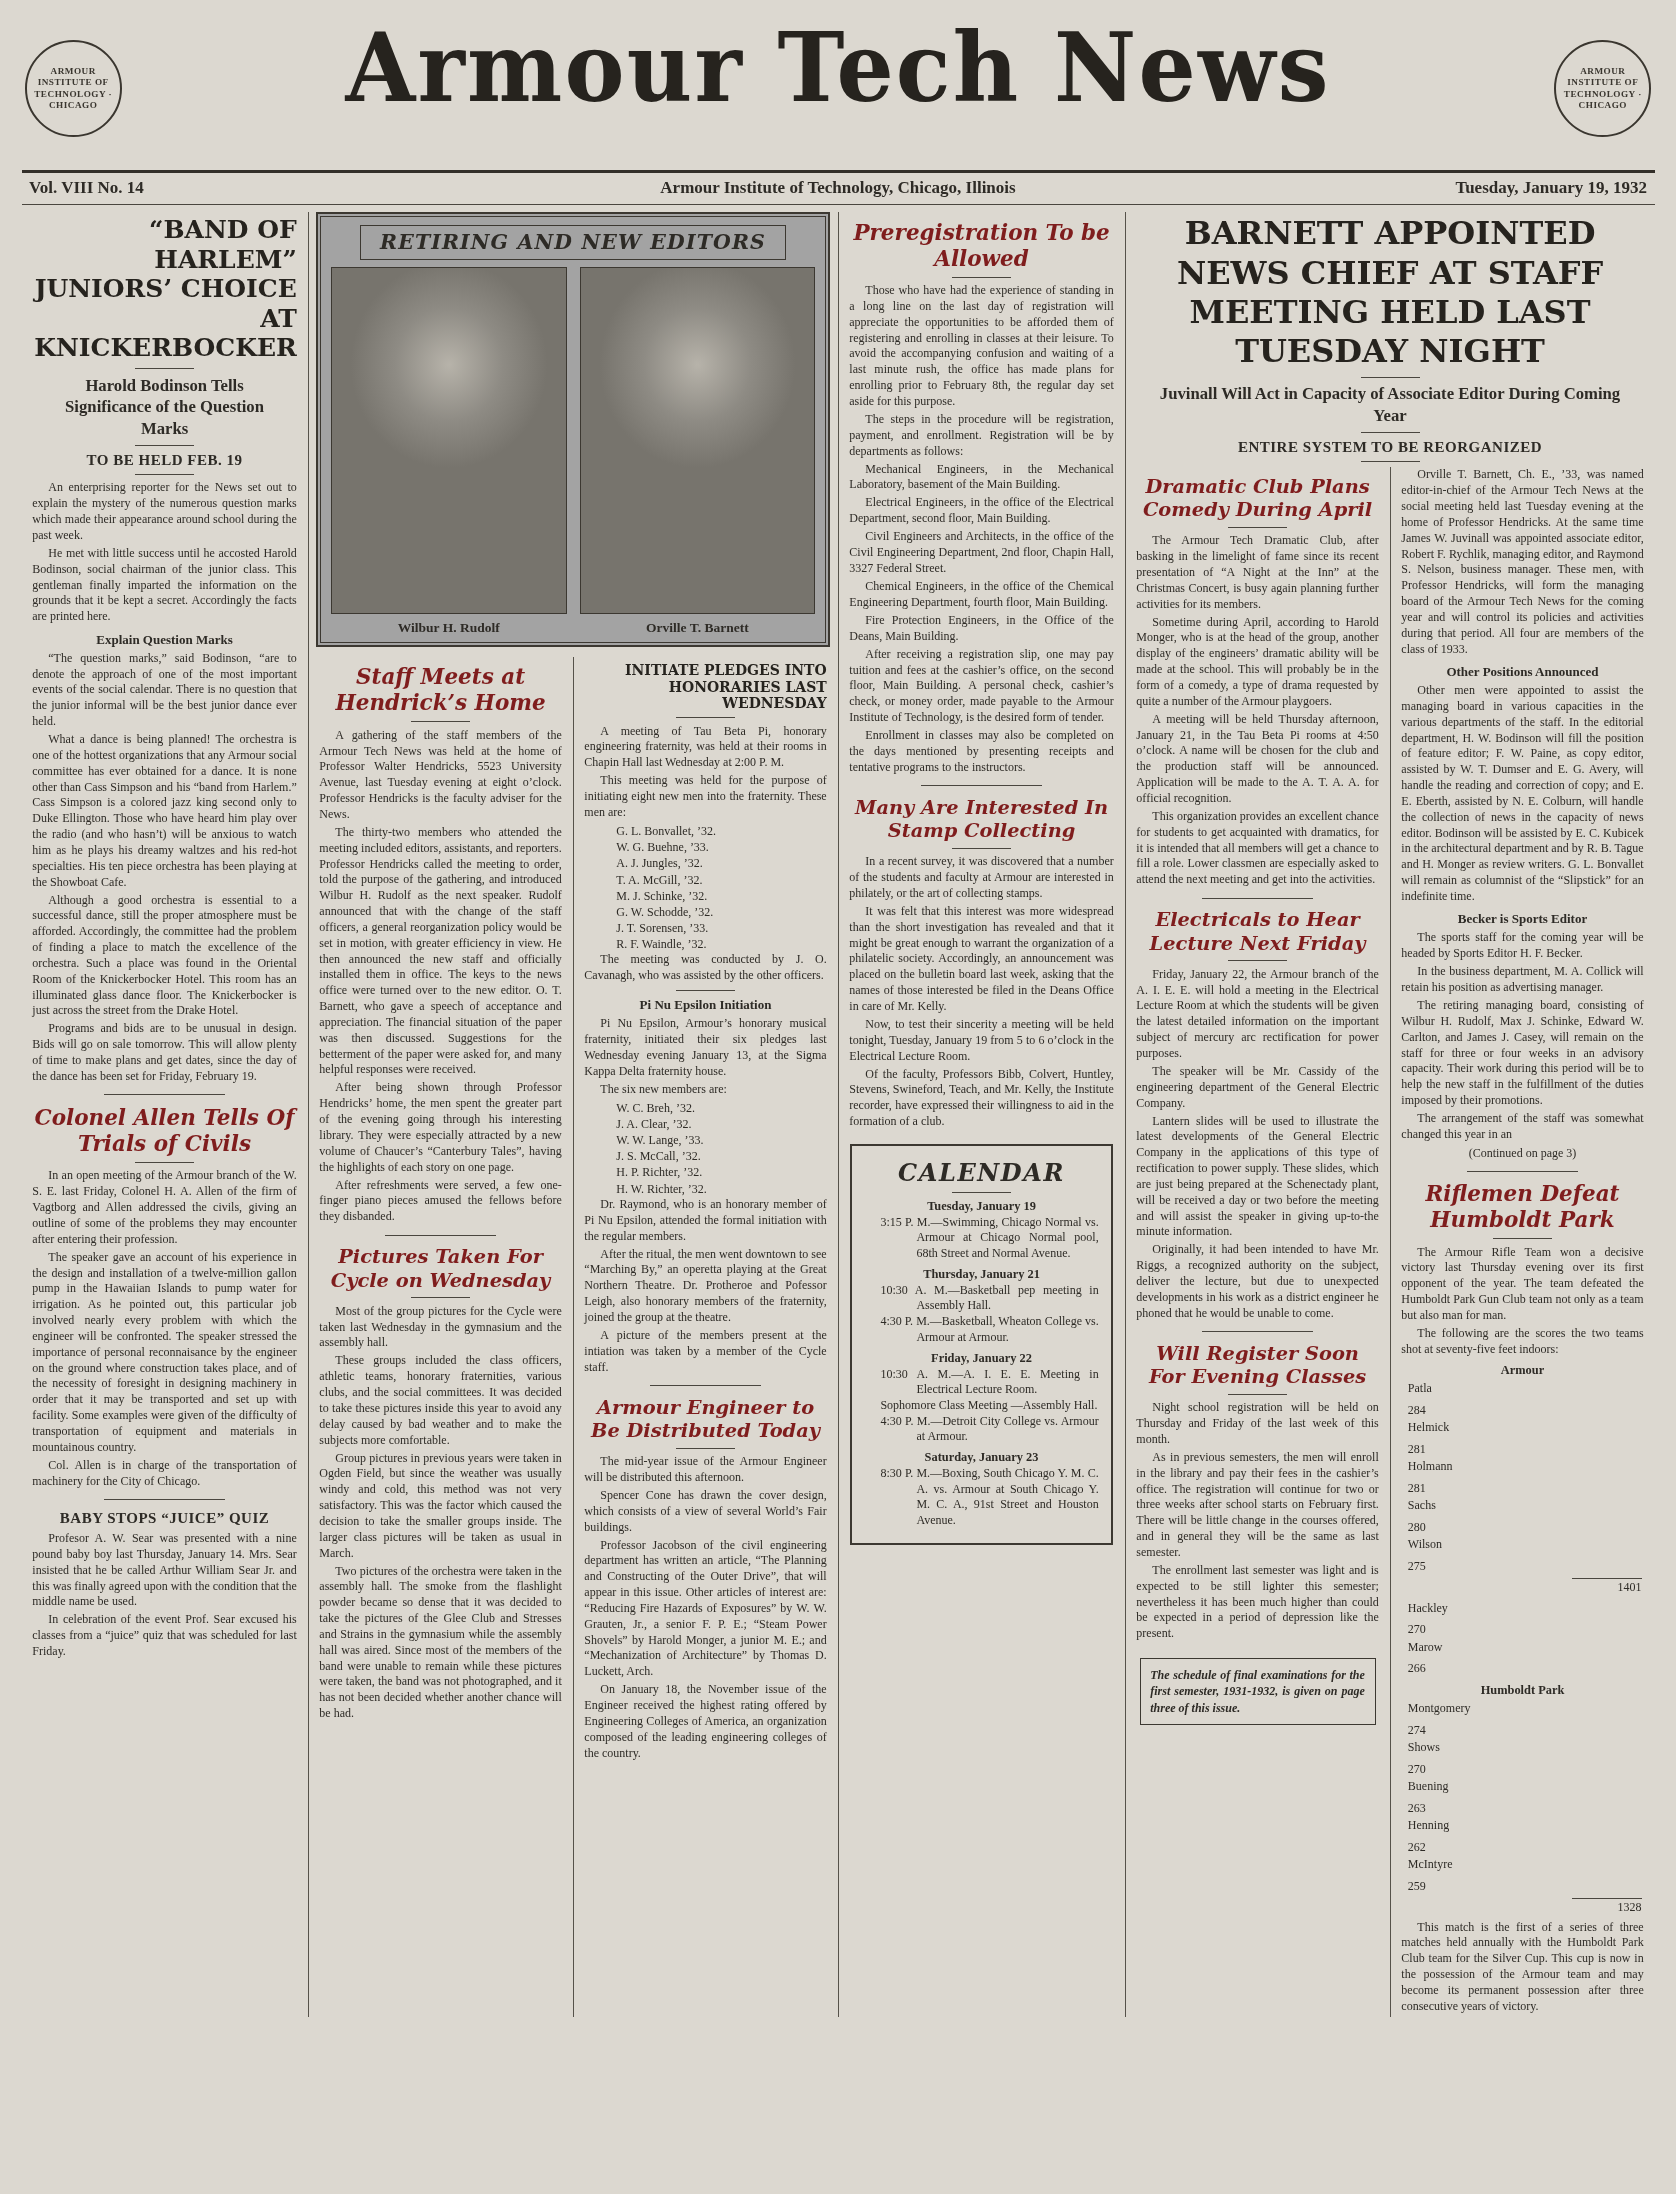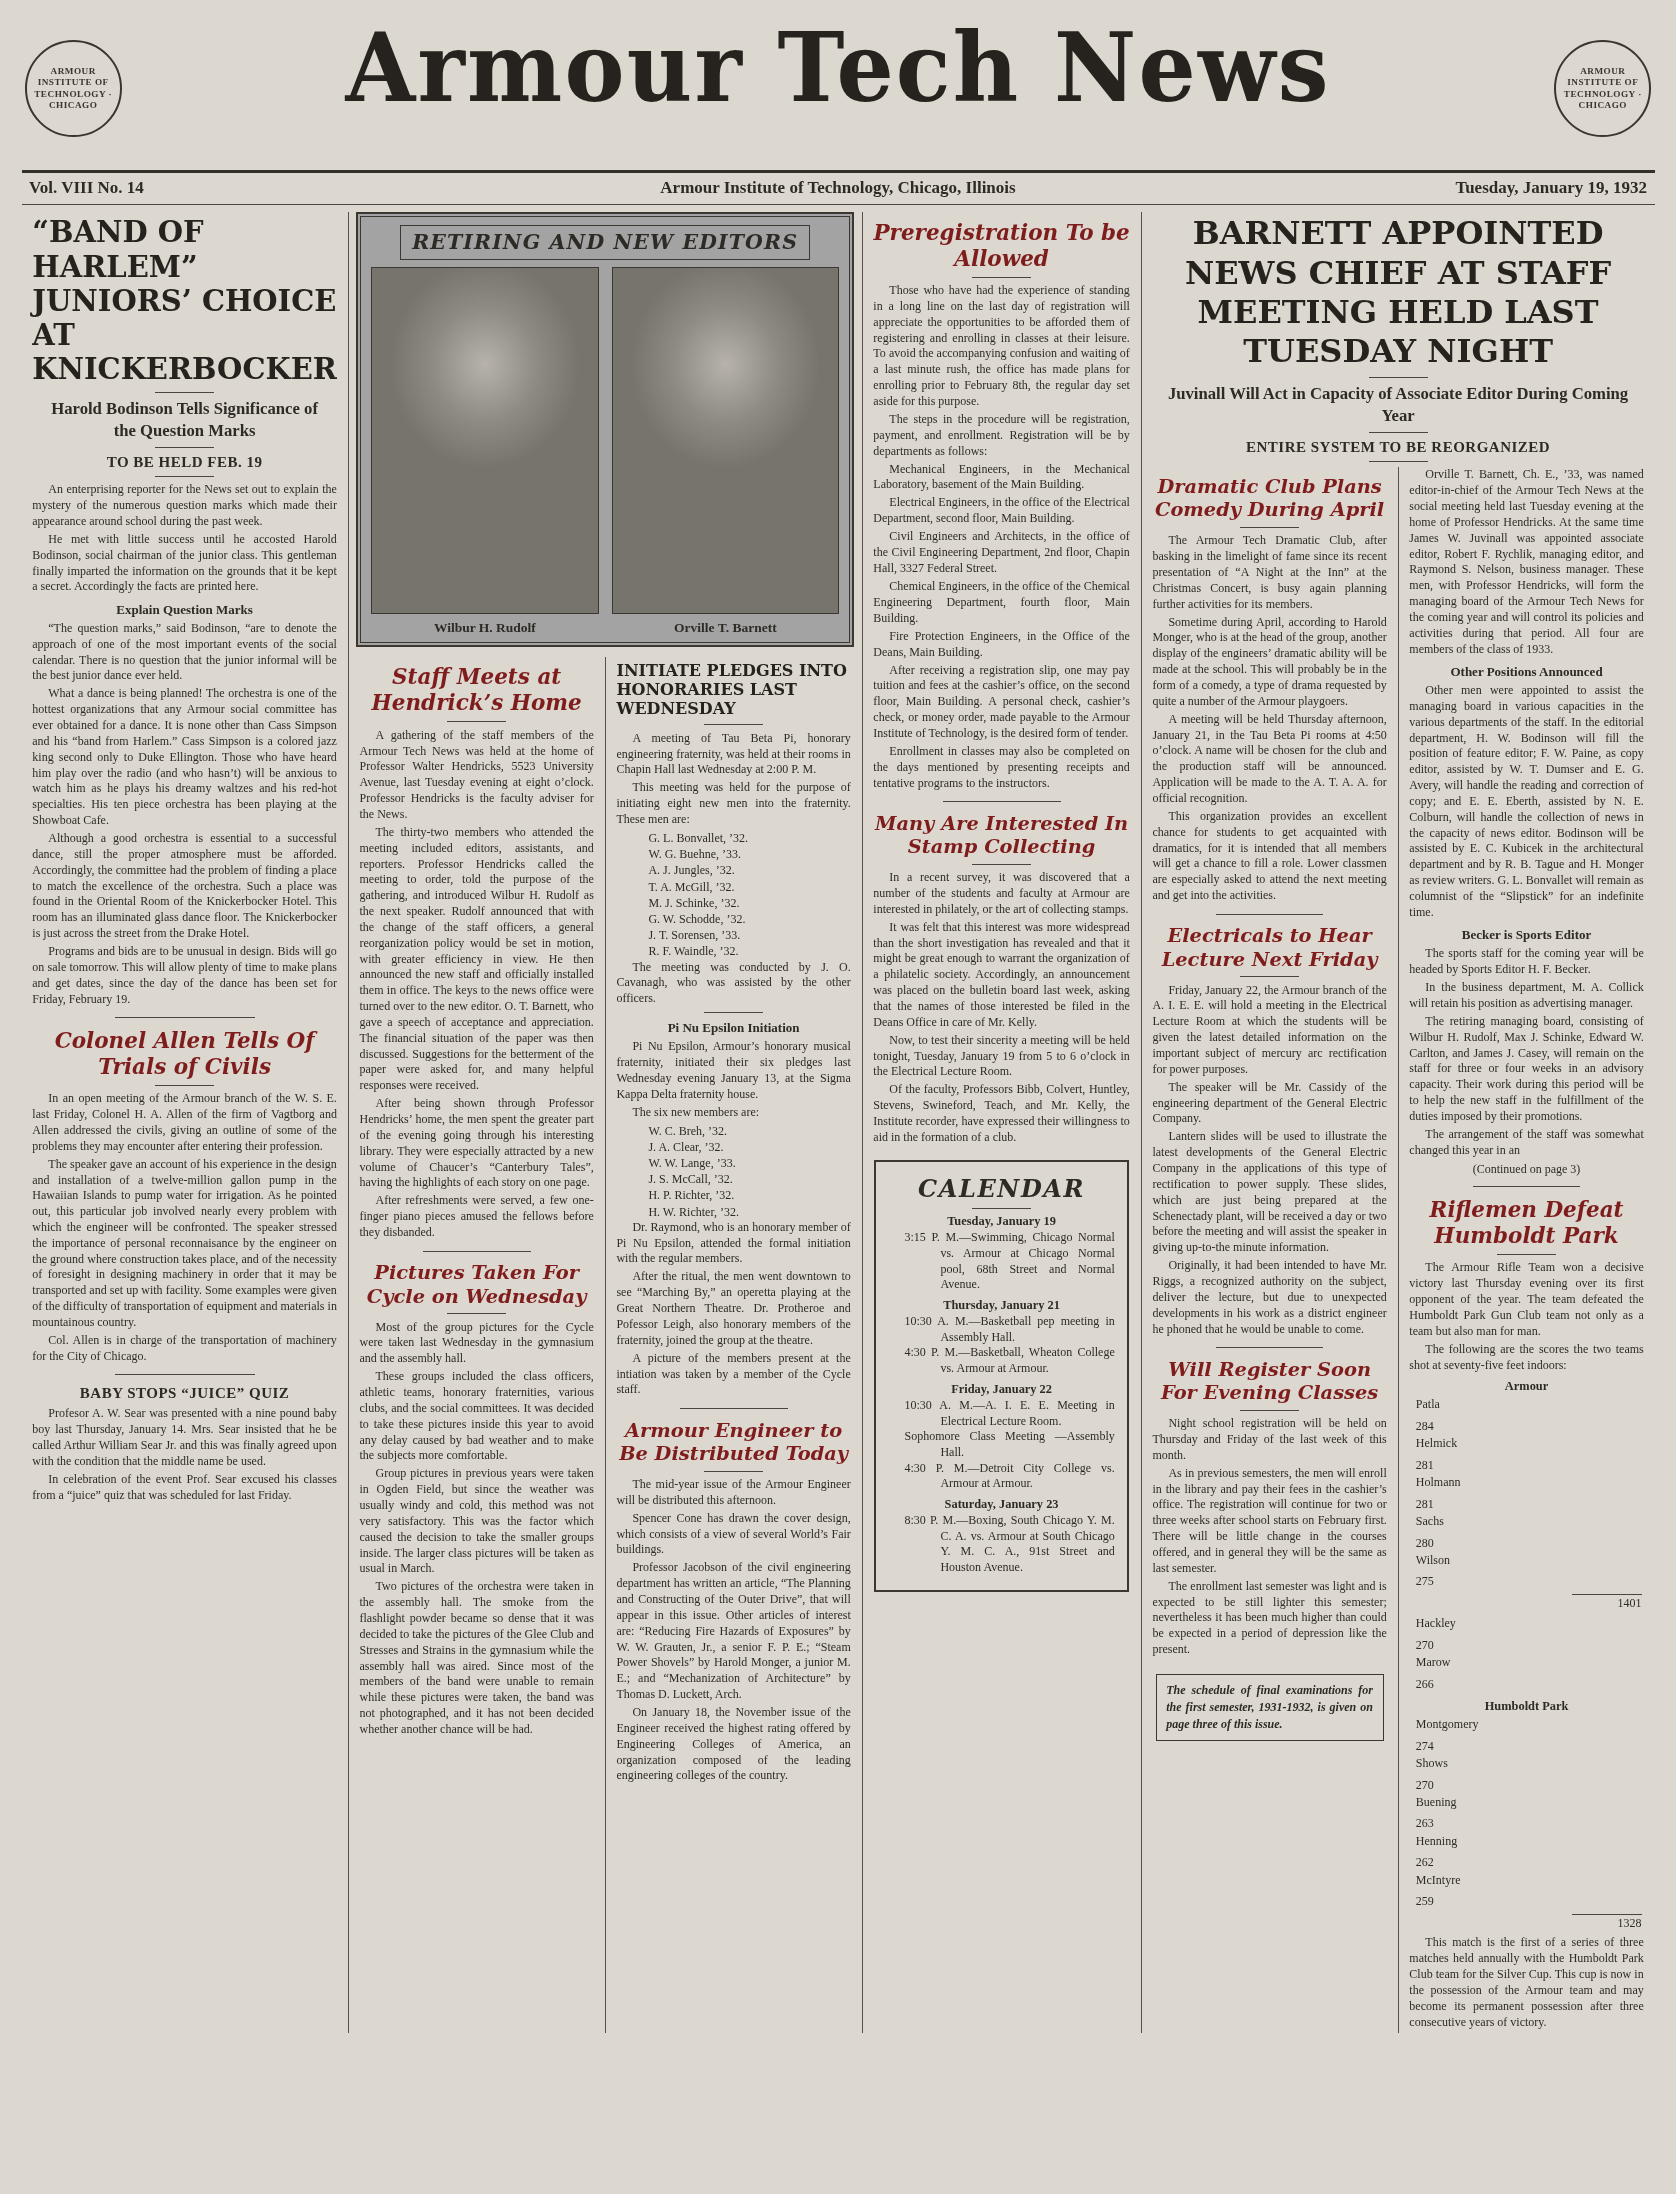--- a/index.html
+++ b/index.html
@@ -24,24 +24,24 @@
   
   .content{display:flex;margin-top:7.5px;}
   .col{flex:1 1 0;padding:0 10.8px;box-sizing:border-box;}
   .vsep{border-left:1.6px solid #56524a;}
   .group23{flex:2 2 0;display:flex;flex-direction:column;}
   .group23-row{display:flex;flex:1;}
   .col5{flex:2 2 0;display:flex;flex-direction:column;}
   .col5-row{display:flex;flex:1;}
   
   .p{font-size:12px;line-height:1.32;text-align:justify;text-indent:16px;margin:0 0 2.2px;}
-  .head-caps-lg{font-family:"DejaVu Serif",serif;font-weight:bold;font-size:29px;line-height:1.18;
-    text-align:left;margin:3.2px 0 5.4px;color:#26231e;}
-  .head-caps-md{font-family:"DejaVu Serif",serif;font-weight:bold;font-size:16px;line-height:1.18;
-    text-align:left;margin:5.4px 0 4.3px;color:#26231e;}
+  .head-caps-lg{font-family:"DejaVu Serif",serif;font-weight:bold;font-size:25px;line-height:1.18;
+    text-align:right;margin:3.2px 0 5.4px;color:#26231e;}
+  .head-caps-md{font-family:"DejaVu Serif",serif;font-weight:bold;font-size:14px;line-height:1.18;
+    text-align:right;margin:5.4px 0 4.3px;color:#26231e;}
   .head-caps-xl{font-family:"DejaVu Serif",serif;font-weight:bold;font-size:32px;line-height:1.22;
     text-align:center;margin:2.2px 16px 6.5px;color:#26231e;}
   .head-italic{font-family:"DejaVu Serif",serif;font-style:italic;font-weight:bold;font-size:21.5px;
     line-height:1.2;text-align:center;margin:7.5px 0 4.3px;color:#7f1d1d;}
   .head-italic.sm{font-size:19.4px;}
   .deck{font-weight:bold;font-size:16.7px;line-height:1.3;text-align:center;margin:4.3px 9.7px 5.4px;}
   .subhead-caps{font-weight:bold;font-size:15px;text-align:center;letter-spacing:0.5px;margin:4.3px 0;}
   .crosshead{font-weight:bold;font-size:13px;text-align:center;margin:6.5px 0 3.2px;}
   .divider{width:46%;margin:9.7px auto;border:none;border-top:1.6px solid #4a463f;}
   .short-rule{width:59px;margin:5.4px auto;border:none;border-top:1.6px solid #4a463f;}

